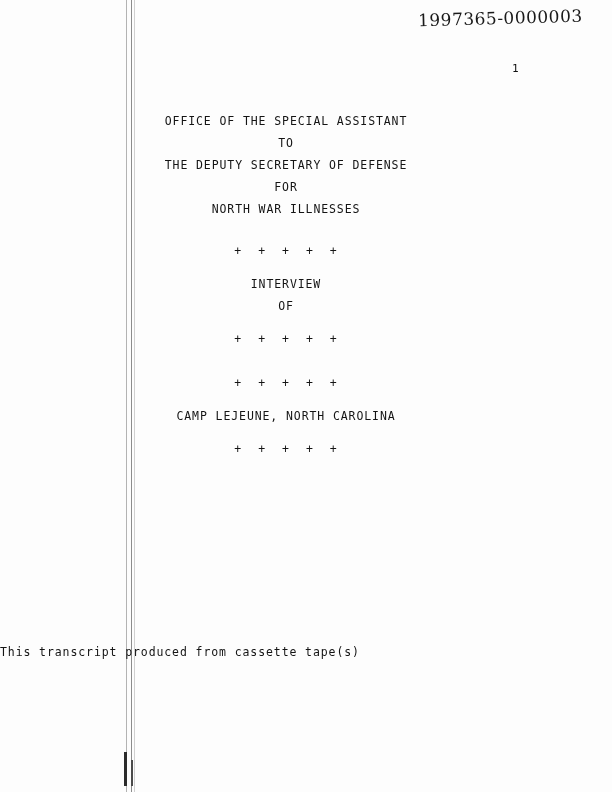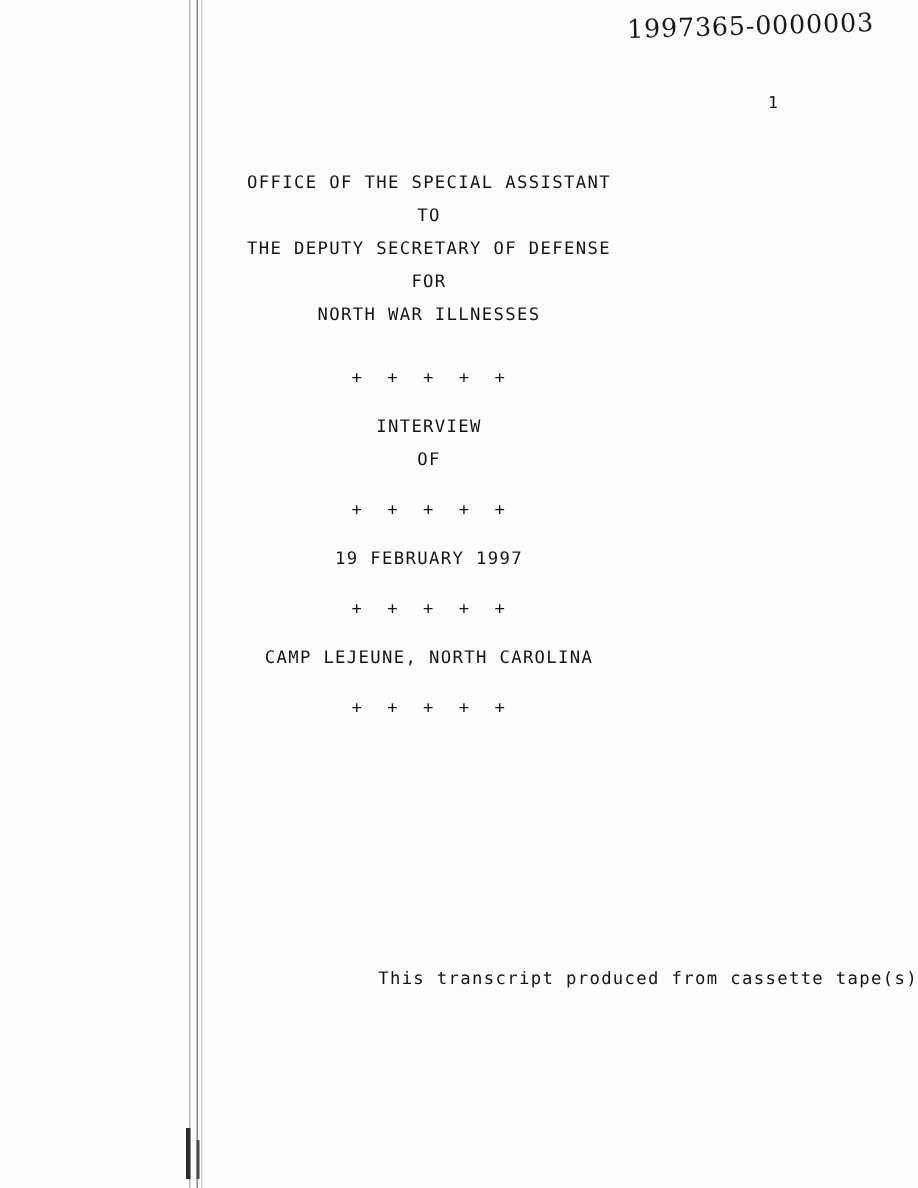--- a/index.html
+++ b/index.html
@@ -101,21 +101,21 @@
     top: -1px;
   }
   .redaction.wide { width: 140px; height: 15px; }
   .redaction.narrow { width: 60px; height: 15px; }
 
   .footer-note {
     position: absolute;
     top: 645px;
     left: 0;
     width: 612px;
-    text-align: right;
+    text-align: left;
     font-size: 11.5px;
     color: #141414;
     letter-spacing: 0.9px;
     white-space: pre;
   }
 </style>
 </head>
 <body>
 
 <div class="page">
@@ -142,21 +142,20 @@
     <div class="gap-sm"></div>
 
     <div class="line">INTERVIEW</div>
     <div class="line">OF</div>
 
 
     <div class="gap-sm"></div>
     <div class="line sep">+ + + + +</div>
     <div class="gap-sm"></div>
 
-    <div class="line">19 FEBRUARY 1997</div>
 
     <div class="gap-sm"></div>
     <div class="line sep">+ + + + +</div>
     <div class="gap-sm"></div>
 
     <div class="line">CAMP LEJEUNE, NORTH CAROLINA</div>
 
     <div class="gap-sm"></div>
     <div class="line sep">+ + + + +</div>
     <div class="gap-sm"></div>

